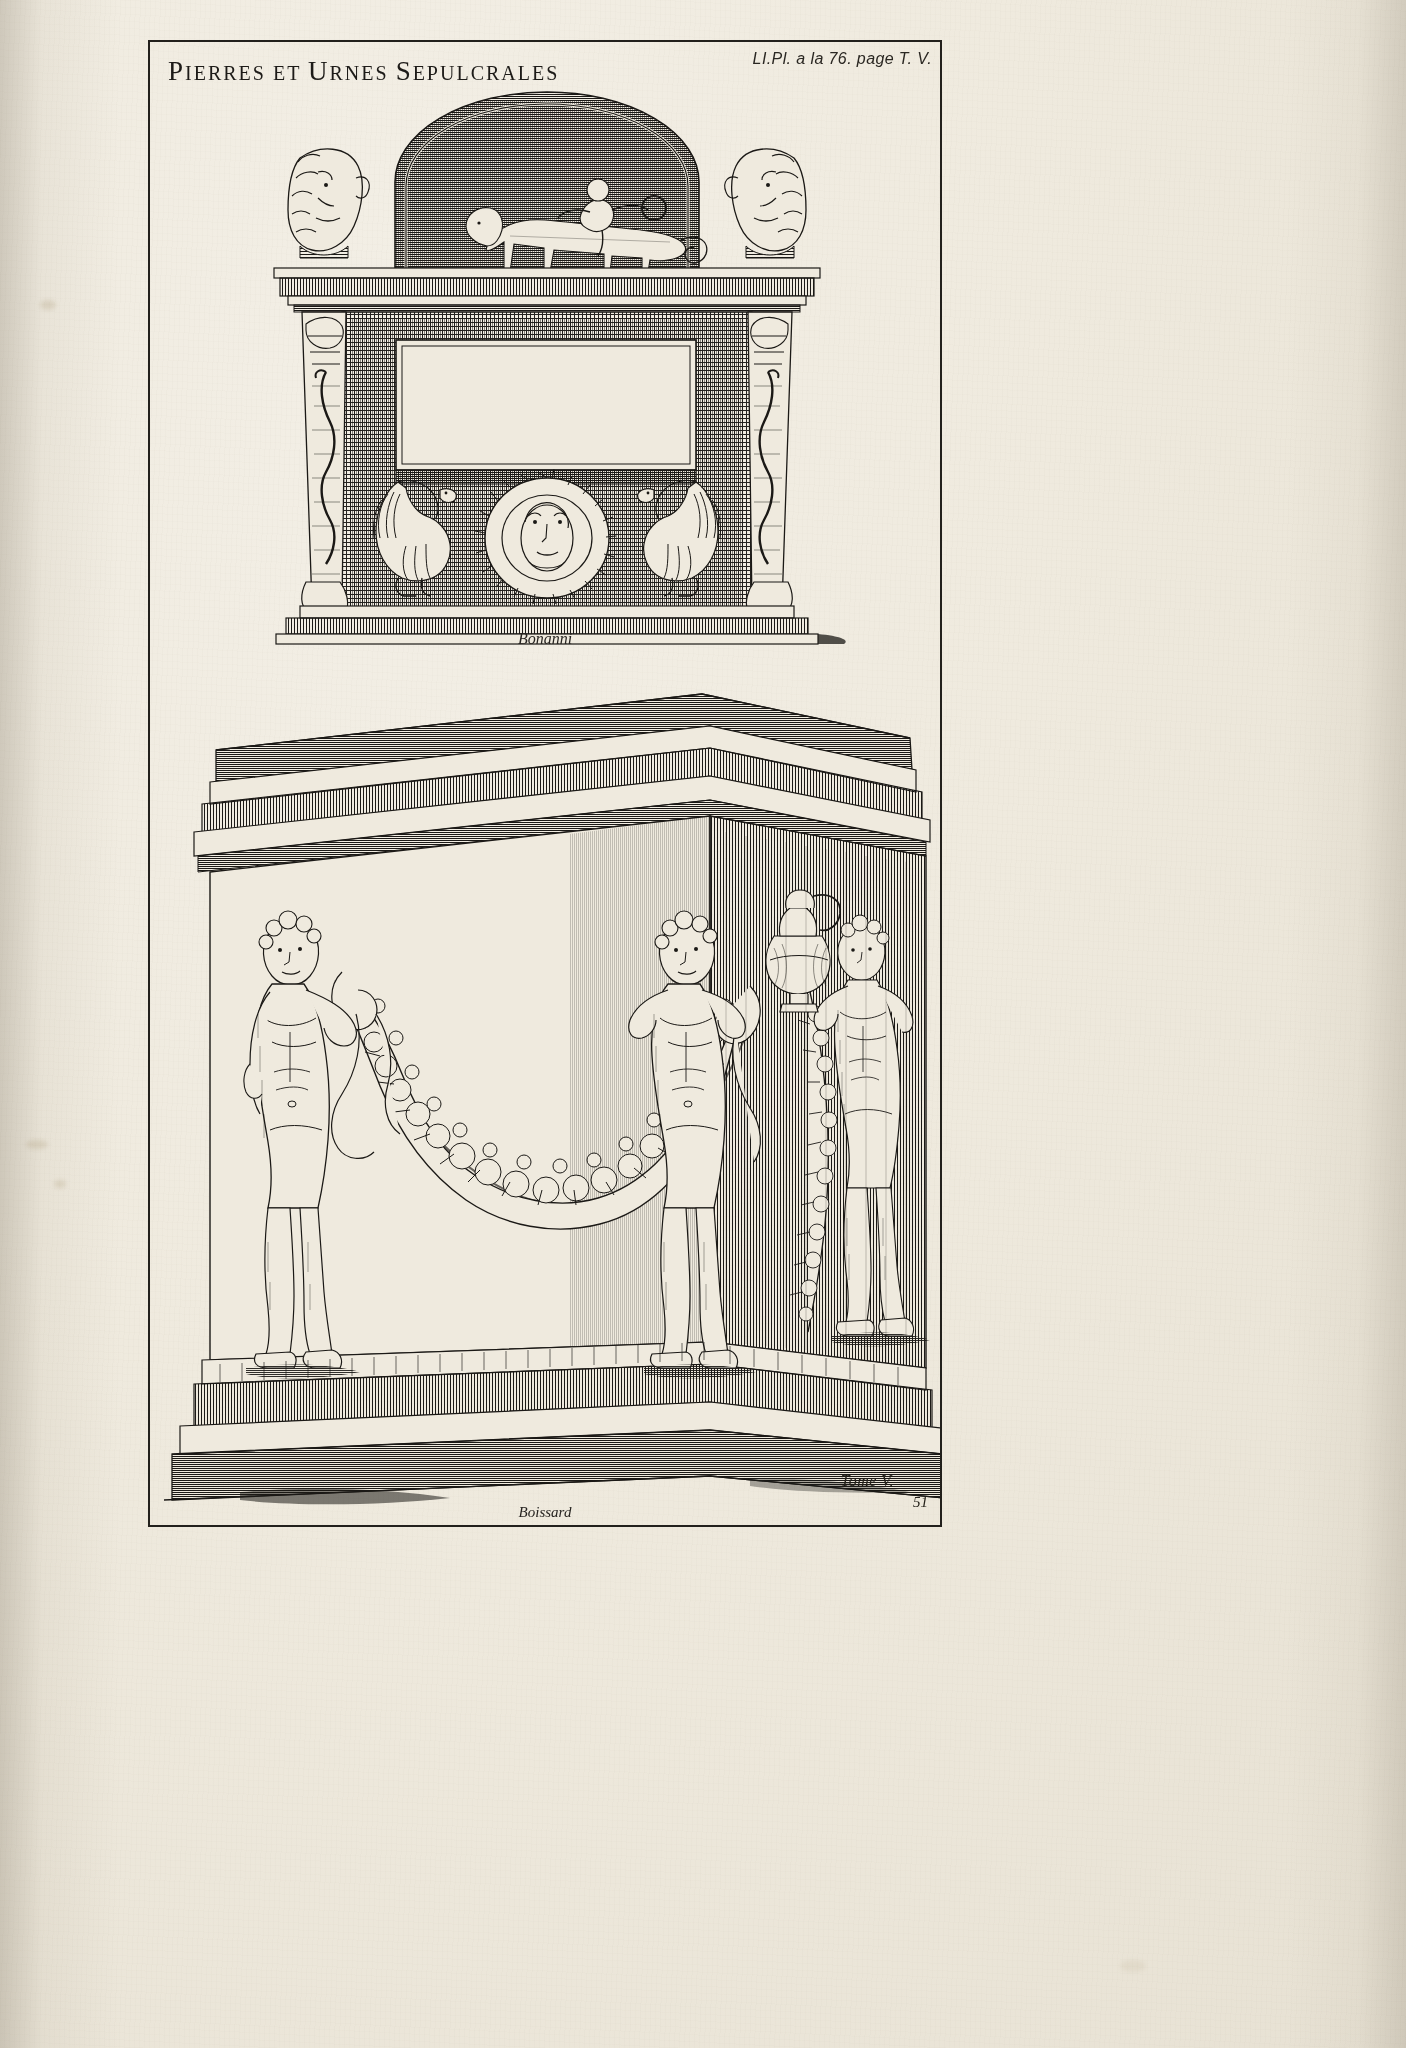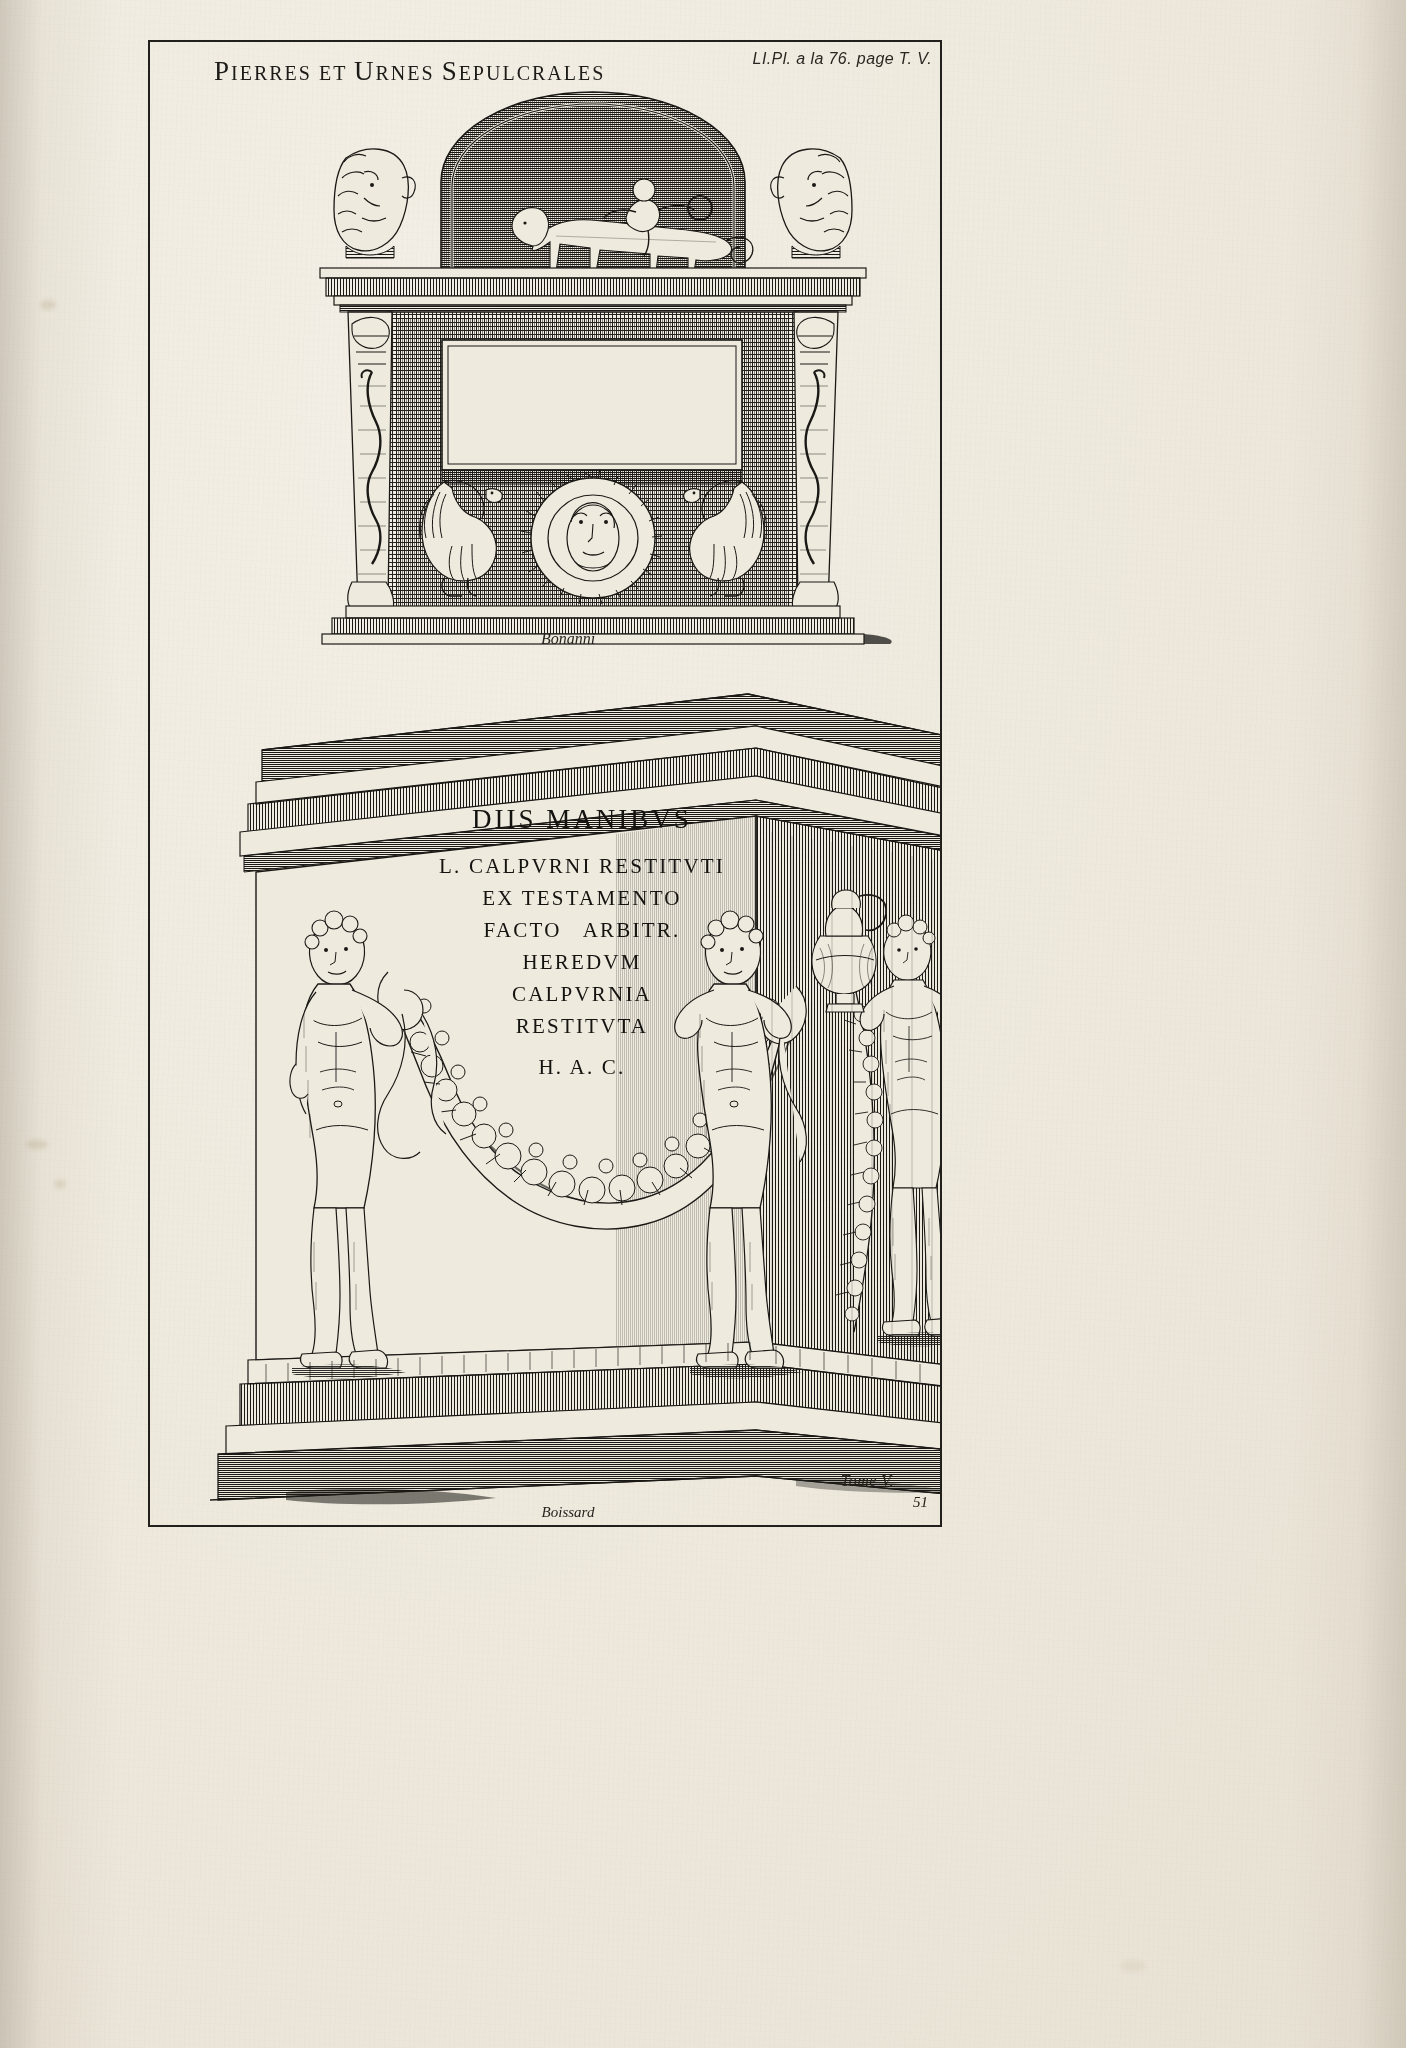--- a/index.html
+++ b/index.html
@@ -56,21 +56,20 @@
     position: absolute;
     left: 148px; top: 40px;
     width: 794px; height: 1487px;
     border: 2px solid #22201c;
     box-sizing: border-box;
   }
   .plate-inner {
     position: absolute;
     inset: 0;
     overflow: hidden;
-    margin-left: 46px;
   }
 
   
   .plate-title {
     position: absolute;
     left: 18px; top: 14px;
     font-family: "Liberation Serif", serif;
     font-size: 27px;
     letter-spacing: 2.0px;
     color: #1d1b18;
@@ -621,29 +620,19 @@
                    M676,716 L676,734 M700,719 L700,737 M724,722 L724,740 M748,725 L748,743"></path>
         </g>
 
         <g stroke="#1b1916" stroke-width="0.7" opacity=".35" fill="none">
           <path d="M576,190 L576,700 M596,194 L596,702 M616,197 L616,704 M636,200 L636,706
                    M656,204 L656,708 M676,207 L676,712 M696,210 L696,714 M716,214 L716,718
                    M736,217 L736,720 M756,220 L756,724"></path>
         </g>
       </svg>
 
-      <div class="inscription">
-        <div class="insc-head">DIIS MANIBVS</div>
-        <div class="insc-line">L. CALPVRNI RESTITVTI</div>
-        <div class="insc-line">EX TESTAMENTO</div>
-        <div class="insc-line">FACTO   ARBITR.</div>
-        <div class="insc-line">HEREDVM</div>
-        <div class="insc-line">CALPVRNIA</div>
-        <div class="insc-line">RESTITVTA</div>
-        <div class="insc-line" style="margin-top:10px;">H. A. C.</div>
-      </div>
 
       <div class="tome">Tome V.</div>
       <div class="plate-num">51</div>
       <div class="sig-boissard">Boissard</div>
     </div>
   </div>
 </div>
 
 </body></html>

